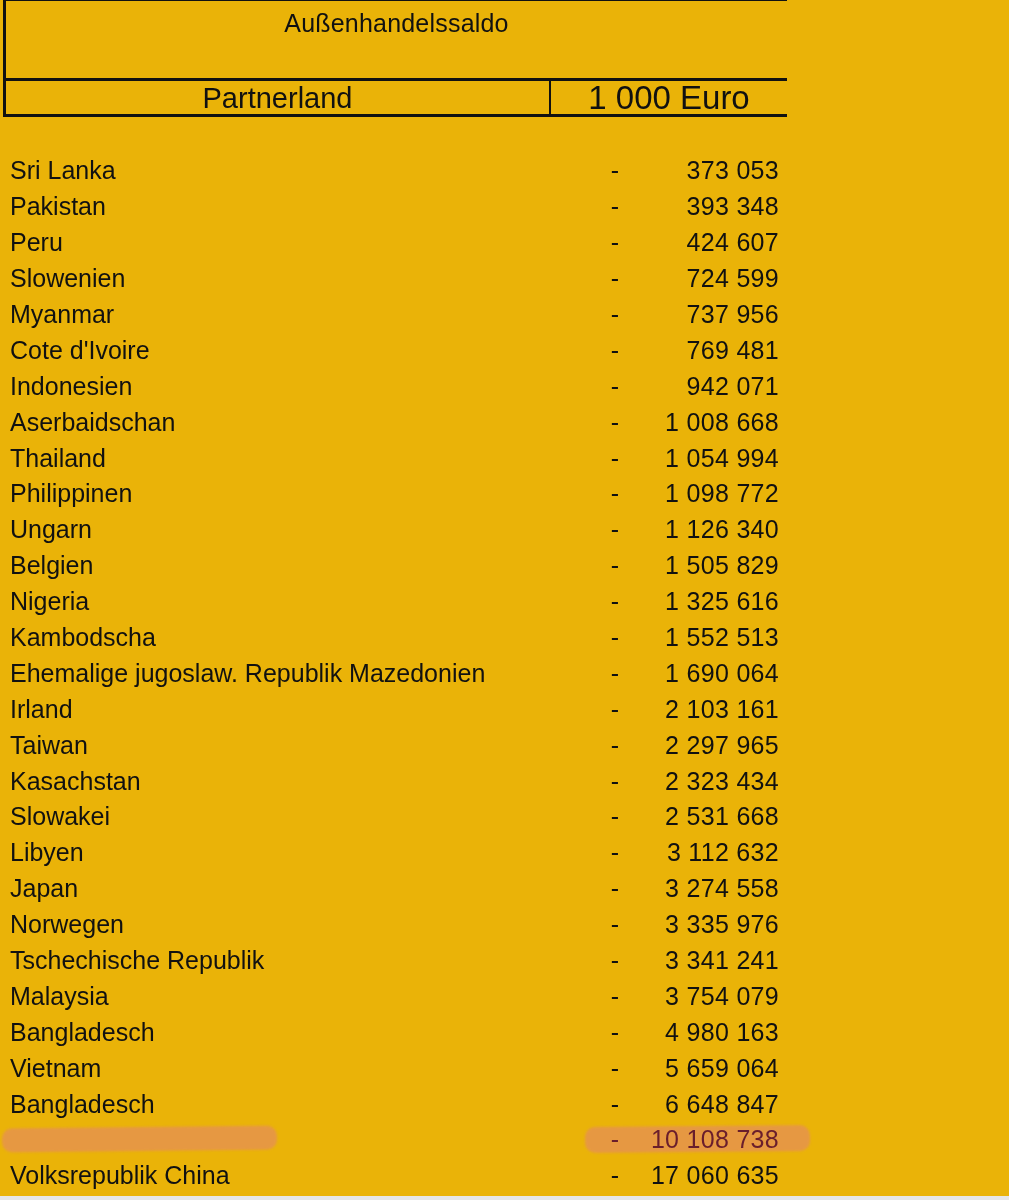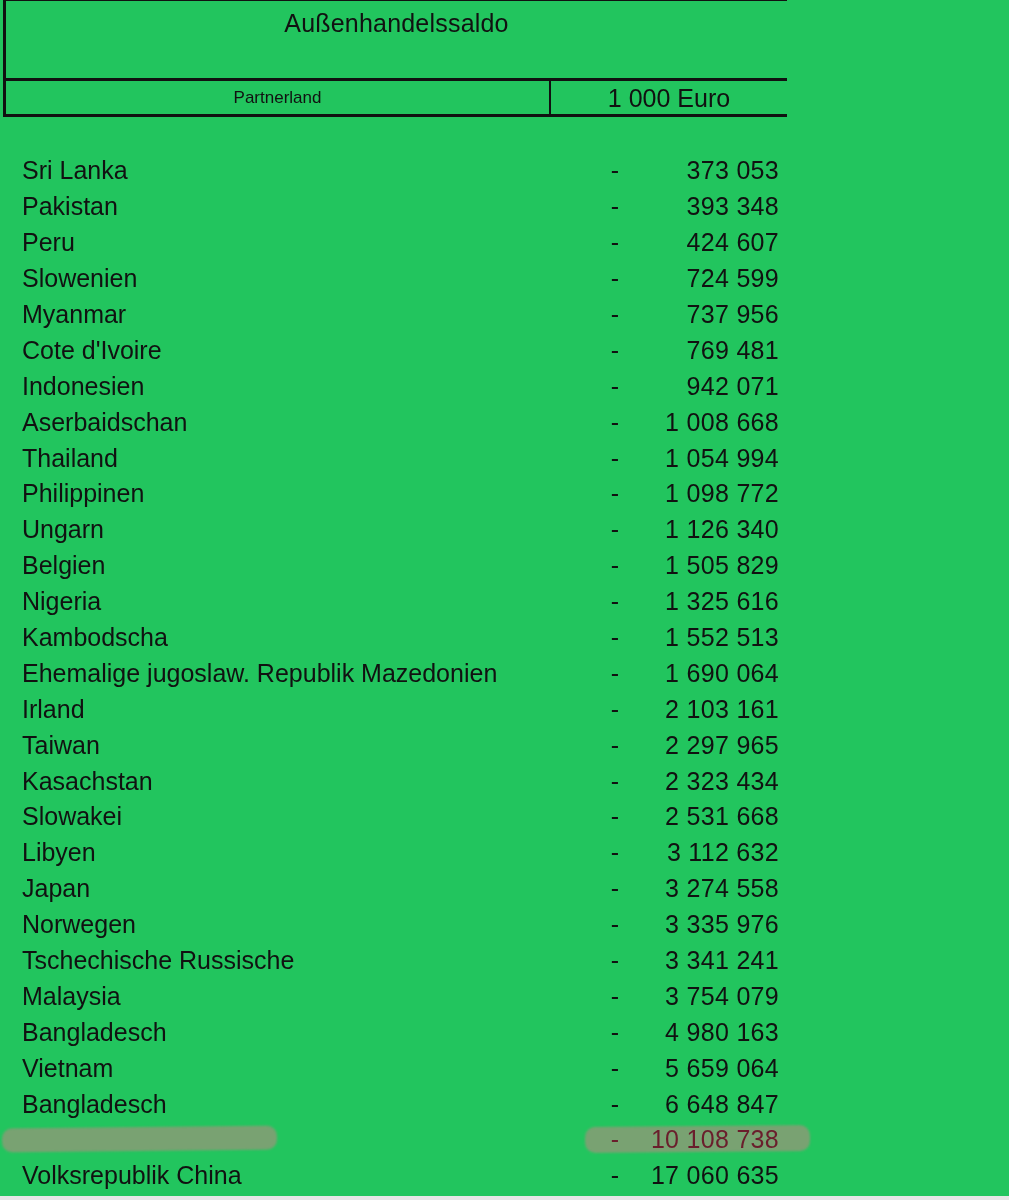--- a/index.html
+++ b/index.html
@@ -14,21 +14,21 @@
       overflow: hidden;
       font-family: "Liberation Sans", "DejaVu Sans", sans-serif;
       color: #111111;
     }
     .page {
       position: absolute;
       left: 0;
       top: 0;
       width: 1009px;
       height: 1200px;
-      background: #22c55e;
+      background: #eab308;
     }
     
     .hdr-title-box {
       position: absolute;
       left: 3px;
       top: -2px;
       width: 784px;
       height: 80px;
       border-left: 3px solid #111;
       border-top: 3px solid #111;
@@ -53,48 +53,47 @@
       border-bottom: 3px solid #111;
       border-left: 3px solid #111;
       box-sizing: border-box;
       display: flex;
     }
     .hdr-col-partner {
       width: 545px;
       border-right: 2px solid #111;
       box-sizing: border-box;
       text-align: center;
-      font-size: 17px;
+      font-size: 29px;
       line-height: 34px;
     }
     .hdr-col-unit {
       flex: 1;
       text-align: center;
-      font-size: 25px;
+      font-size: 33px;
       line-height: 34px;
     }
     
     .rows {
       position: absolute;
       left: 0;
       top: 153px;
       width: 800px;
     }
     .row {
       position: relative;
       height: 35.9px;
       display: flex;
       align-items: center;
       font-size: 25px;
     }
     .row .country {
       position: absolute;
       left: 10px;
       white-space: nowrap;
-      margin-left: 12px;
     }
     .row .sign {
       position: absolute;
       left: 610px;
       width: 10px;
       text-align: center;
     }
     .row .value {
       position: absolute;
       right: 21px;
@@ -255,21 +254,21 @@
         <span class="country">Japan</span>
         <span class="sign">-</span>
         <span class="value">3 274 558</span>
       </div>
       <div class="row">
         <span class="country">Norwegen</span>
         <span class="sign">-</span>
         <span class="value">3 335 976</span>
       </div>
       <div class="row">
-        <span class="country">Tschechische Russische</span>
+        <span class="country">Tschechische Republik</span>
         <span class="sign">-</span>
         <span class="value">3 341 241</span>
       </div>
       <div class="row">
         <span class="country">Malaysia</span>
         <span class="sign">-</span>
         <span class="value">3 754 079</span>
       </div>
       <div class="row">
         <span class="country">Bangladesch</span>

